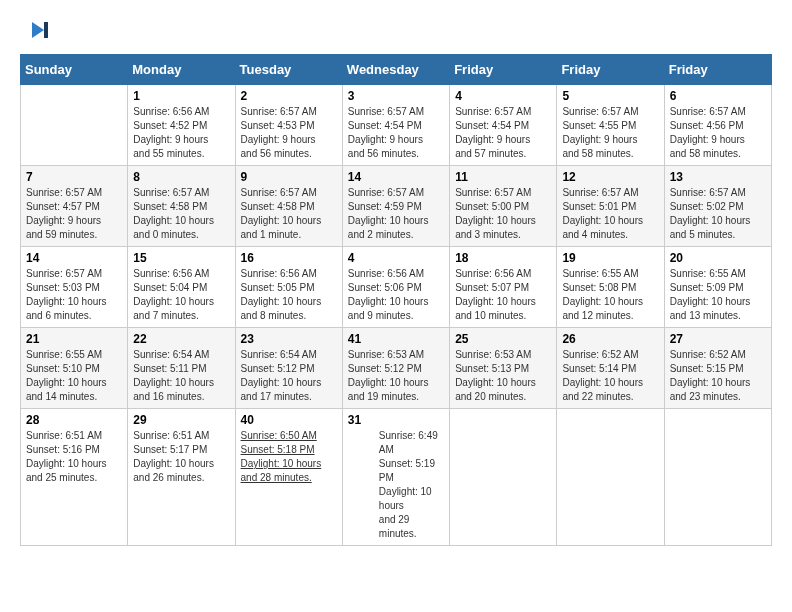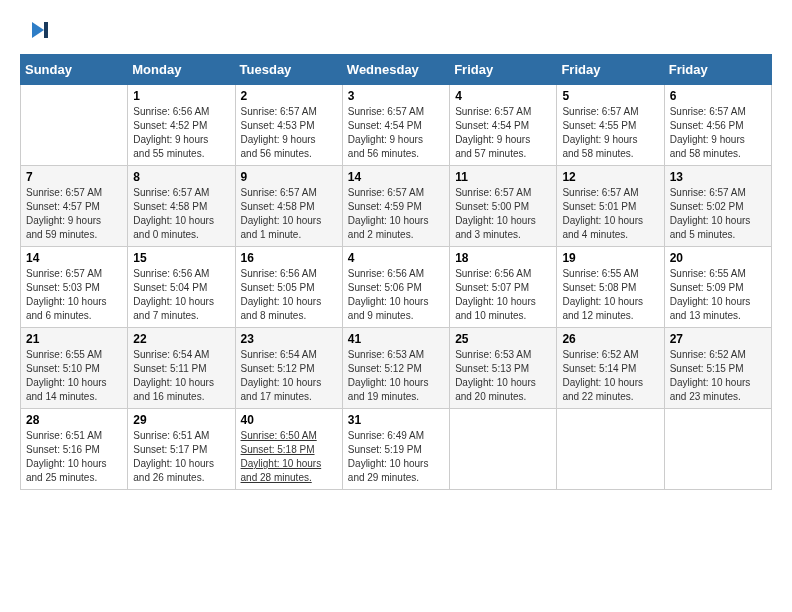--- a/index.html
+++ b/index.html
@@ -338,21 +338,21 @@
         </td>
         <td>
           <span class="day-num">40</span>
           <div class="day-info" style="white-space: pre-line; text-decoration: underline;">Sunrise: 6:50 AM
 Sunset: 5:18 PM
 Daylight: 10 hours
 and 28 minutes.</div>
         </td>
         <td>
           <span class="day-num">31</span>
-          <div class="day-info" style="white-space: pre-line;">Sunrise: 6:49 AM
+          <div class="day-info" style="white-space: pre-line; margin-left: 31px;">Sunrise: 6:49 AM
 Sunset: 5:19 PM
 Daylight: 10 hours
 and 29 minutes.</div>
         </td>
         <td class="empty"></td>
         <td class="empty"></td>
         <td class="empty"></td>
       </tr>
     </tbody>
 </table>

